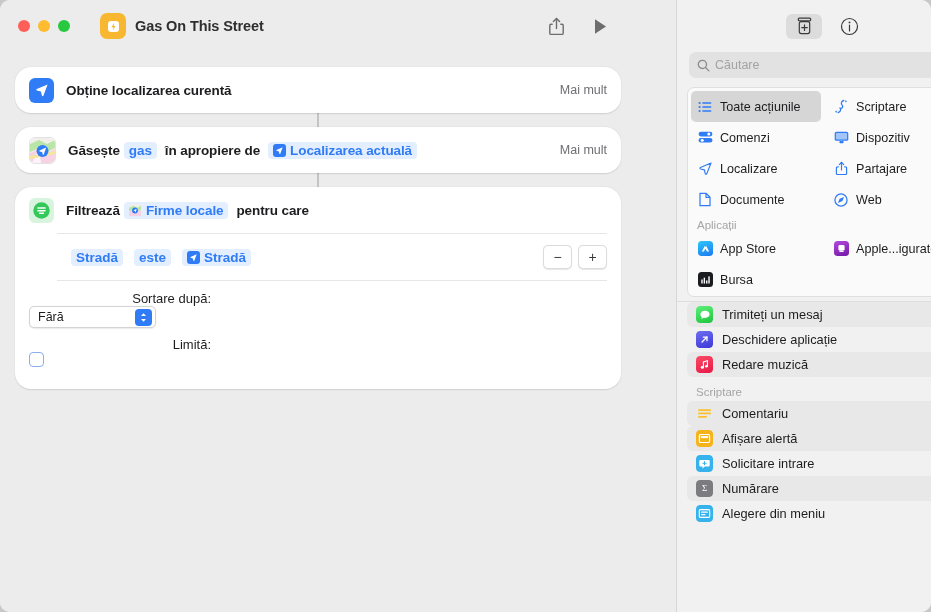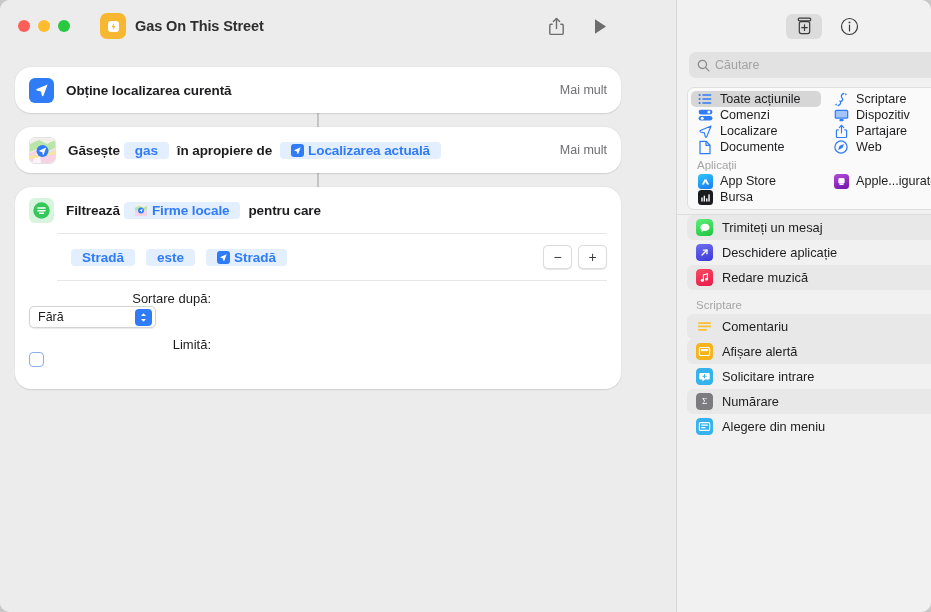--- a/index.html
+++ b/index.html
@@ -112,21 +112,21 @@
     font-size: 12.5px;
     color: #6e6e73;
     white-space: nowrap;
   }
   .token {
     display: inline-flex;
     align-items: center;
     background: #e3eeff;
     color: #2f7cf6;
     border-radius: 4px;
-    padding: 1px 11px;
+    padding: 1px 5px;
     margin: 0 4px;
     font-weight: bold;
     font-size: 13.5px;
     white-space: nowrap;
   }
   .token.plain { color: #2f7cf6; }
   .token .tkicon {
     width: 13px; height: 13px;
     border-radius: 3px;
     margin-right: 4px;
@@ -282,21 +282,21 @@
     overflow: hidden;
     max-height: 201px;
   }
   .cat-grid {
     display: grid;
     grid-template-columns: 1fr 1fr;
     row-gap: 0;
   }
   .cat-item {
     display: flex; align-items: center;
-    height: 16px;
+    height: 31px;
     padding: 0 6px;
     margin: 0 3px;
     border-radius: 5px;
     font-size: 12.6px;
     color: #1d1d1f;
     white-space: nowrap;
     overflow: hidden;
   }
   .cat-item.sel { background: #d7d6d6; }
   .cat-item .ic {

